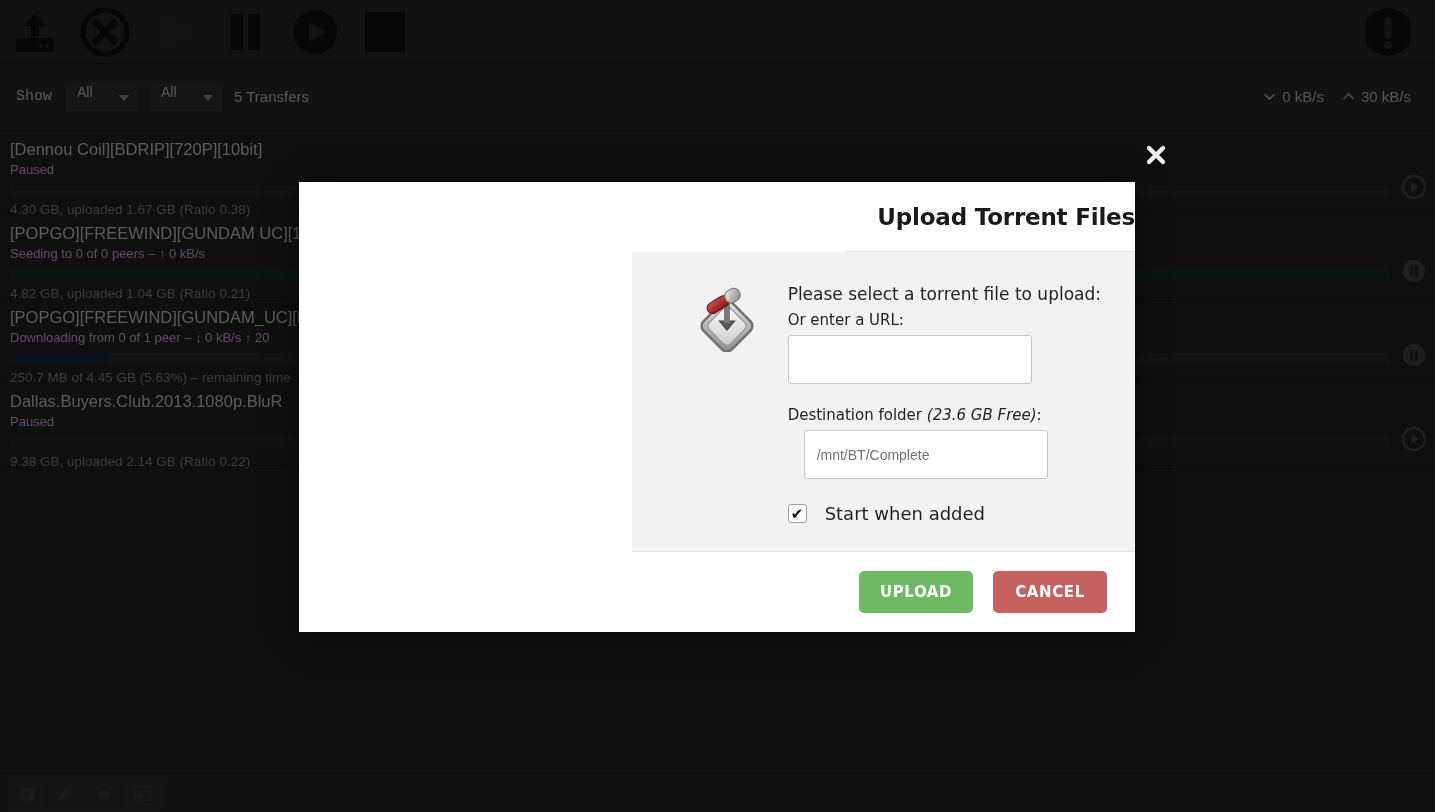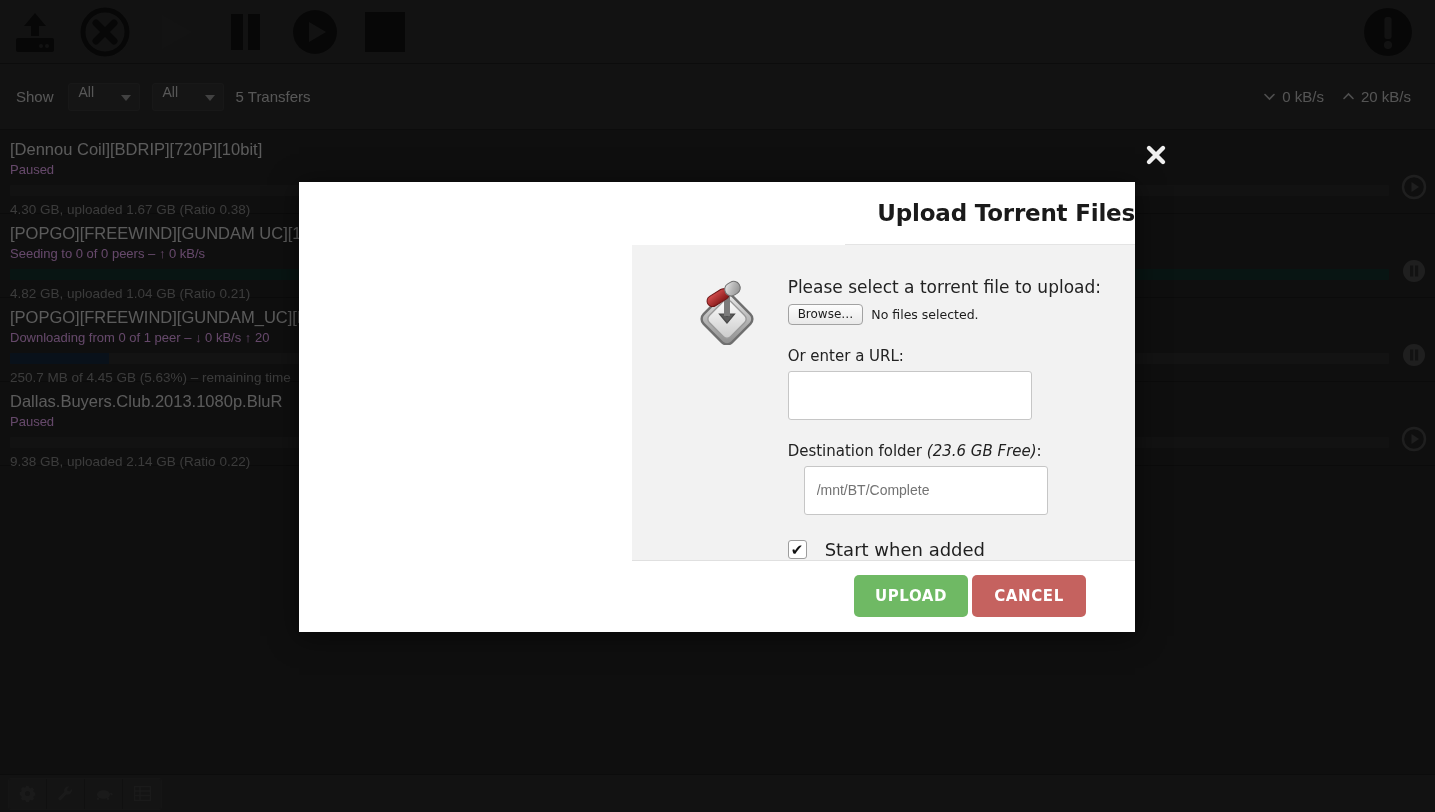--- a/index.html
+++ b/index.html
@@ -33,21 +33,21 @@
   .tb-spacer { flex: 1; }
 
   
   #filterbar {
     position: absolute; top: 64px; left: 0; right: 0; height: 66px;
     background: #2b2b2b;
     border-bottom: 1px solid #1c1c1c;
     display: flex; align-items: center; padding: 0 16px;
     color: #c9c9c9; font-size: 15px;
   }
-  #filterbar .show-label { margin-right: 14px; color: #cfcfcf; }
+  #filterbar .show-label { margin-right: 14px; color: #cfcfcf; font-family: Liberation Mono, monospace; }
   .fsel {
     position: relative;
     width: 72px; height: 28px;
     background: #313131;
     border: 1px solid #3a3a3a;
     border-radius: 3px;
     margin-right: 12px;
     display: flex; align-items: flex-start;
     padding-left: 10px;
     color: #cfcfcf; font-size: 14px;
@@ -232,21 +232,21 @@
     border-radius: 3px;
     display: flex; align-items: center; justify-content: center;
     cursor: pointer;
   }
   #check-label { font-size: 18px; color: #1f1f1f; font-family: "DejaVu Sans", sans-serif; }
 
   #modal-footer {
     height: 80px;
     background: #fff;
     display: flex; align-items: center; justify-content: flex-end;
-    padding-right: 49px; gap: 4px;
+    padding-right: 28px; gap: 20px;
   }
   .mbtn {
     height: 42px; min-width: 114px;
     border: none; border-radius: 5px;
     color: #fff;
     font-family: "DejaVu Sans", sans-serif;
     font-weight: bold;
     font-size: 15px;
     letter-spacing: 0.6px;
     cursor: pointer;
@@ -335,21 +335,21 @@
       <span class="sp">
         <svg width="13" height="13" viewBox="0 0 13 13">
           <path d="M2 4.5 L6.5 9 L11 4.5" fill="none" stroke="#b9b9b9" stroke-width="1.6" stroke-linecap="round"></path>
         </svg>
         <span>0 kB/s</span>
       </span>
       <span class="sp">
         <svg width="13" height="13" viewBox="0 0 13 13">
           <path d="M2 8.5 L6.5 4 L11 8.5" fill="none" stroke="#b9b9b9" stroke-width="1.6" stroke-linecap="round"></path>
         </svg>
-        <span>20 kB/s</span>
+        <span>30 kB/s</span>
       </span>
     </div>
   </div>
 
   <div id="torrent-list">
 
     <div class="torrent-row">
       <div class="t-name">[Dennou Coil][BDRIP][720P][10bit]</div>
       <div class="t-status">Paused</div>
       <div class="t-bar">
@@ -489,24 +489,20 @@
           <rect x="10" y="8" width="24" height="11" rx="5.5" fill="url(#gred)" stroke="#6b1414" stroke-width="1"></rect>
           <rect x="31" y="7" width="16" height="13" rx="6.5" fill="url(#gsil)" stroke="#707070" stroke-width="1"></rect>
         </g>
       </svg>
     </div>
 
     <div id="form-area">
 
       <div class="f-label">Please select a torrent file to upload:</div>
 
-      <div id="file-row">
-        <button id="browse-btn">Browse…</button>
-        <span id="no-files">No files selected.</span>
-      </div>
 
       <div class="f-sublabel">Or enter a URL:</div>
       <input id="url-input" class="f-input" type="text" value="" style="">
 
       <div class="f-sublabel">
         <span>Destination folder</span>
         <span class="free">(23.6 GB Free)</span><span>:</span>
       </div>
       <input id="dest-input" class="f-input" type="text" value="/mnt/BT/Complete" style="">
 

